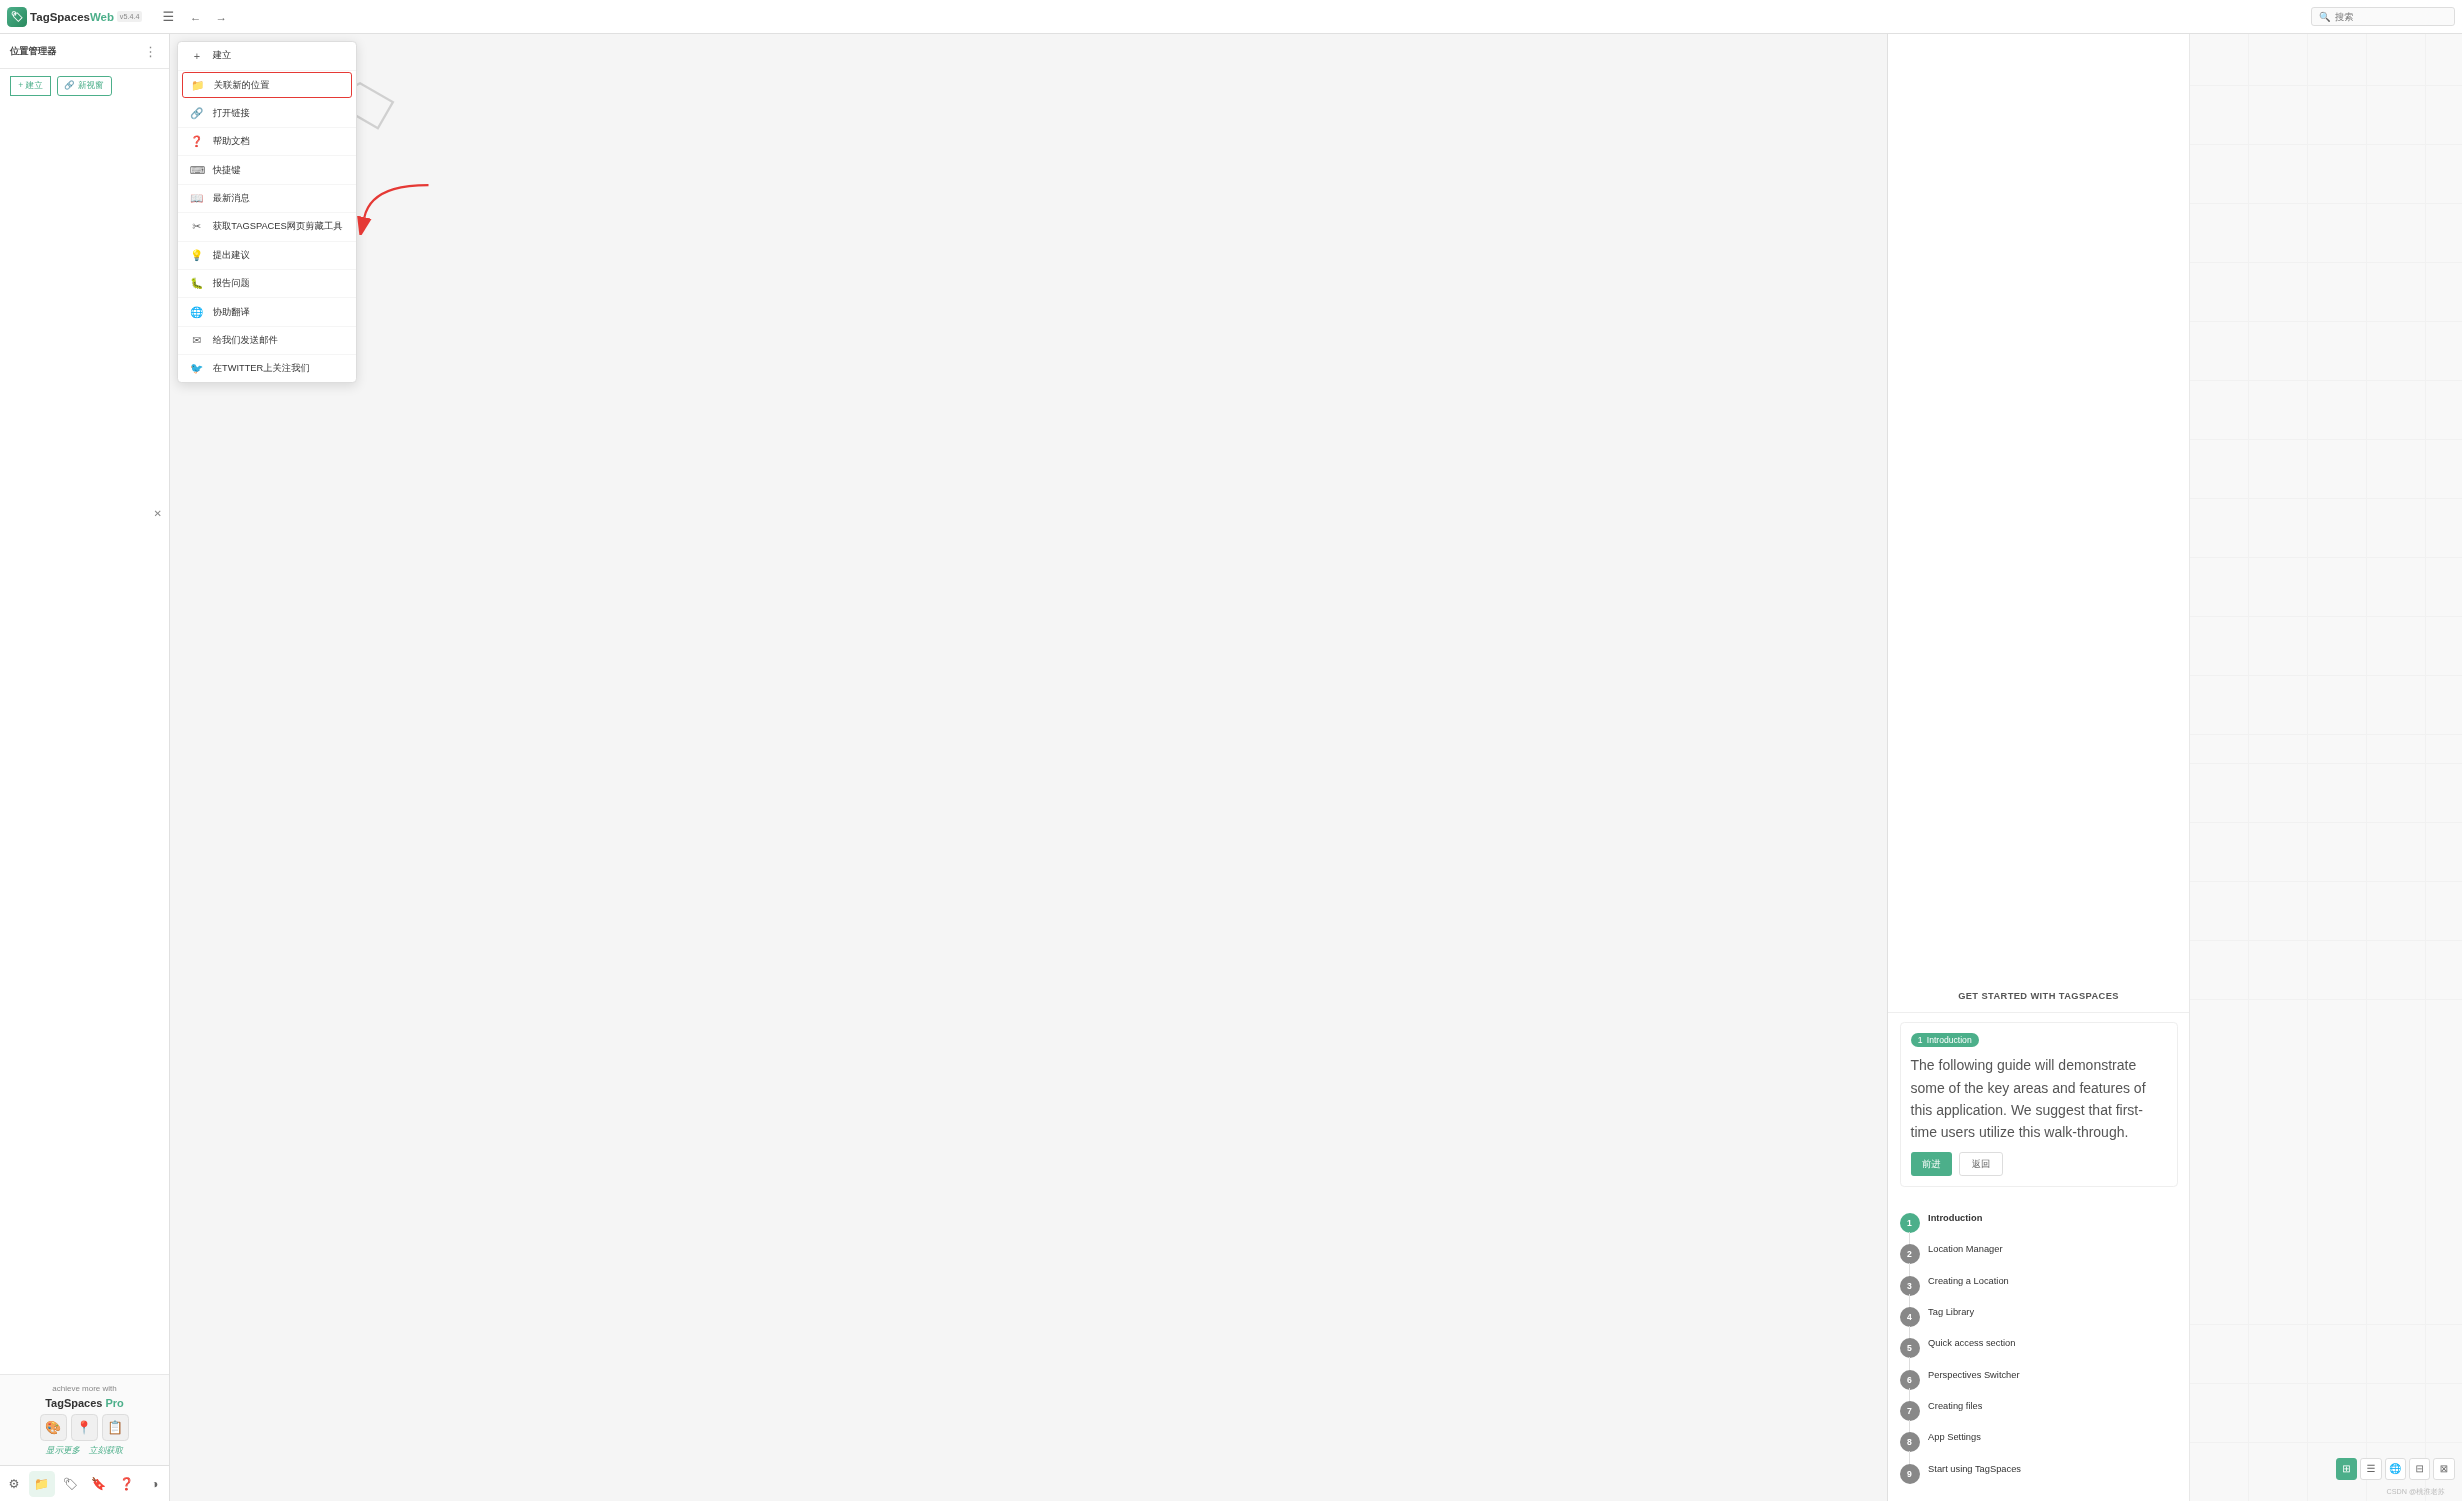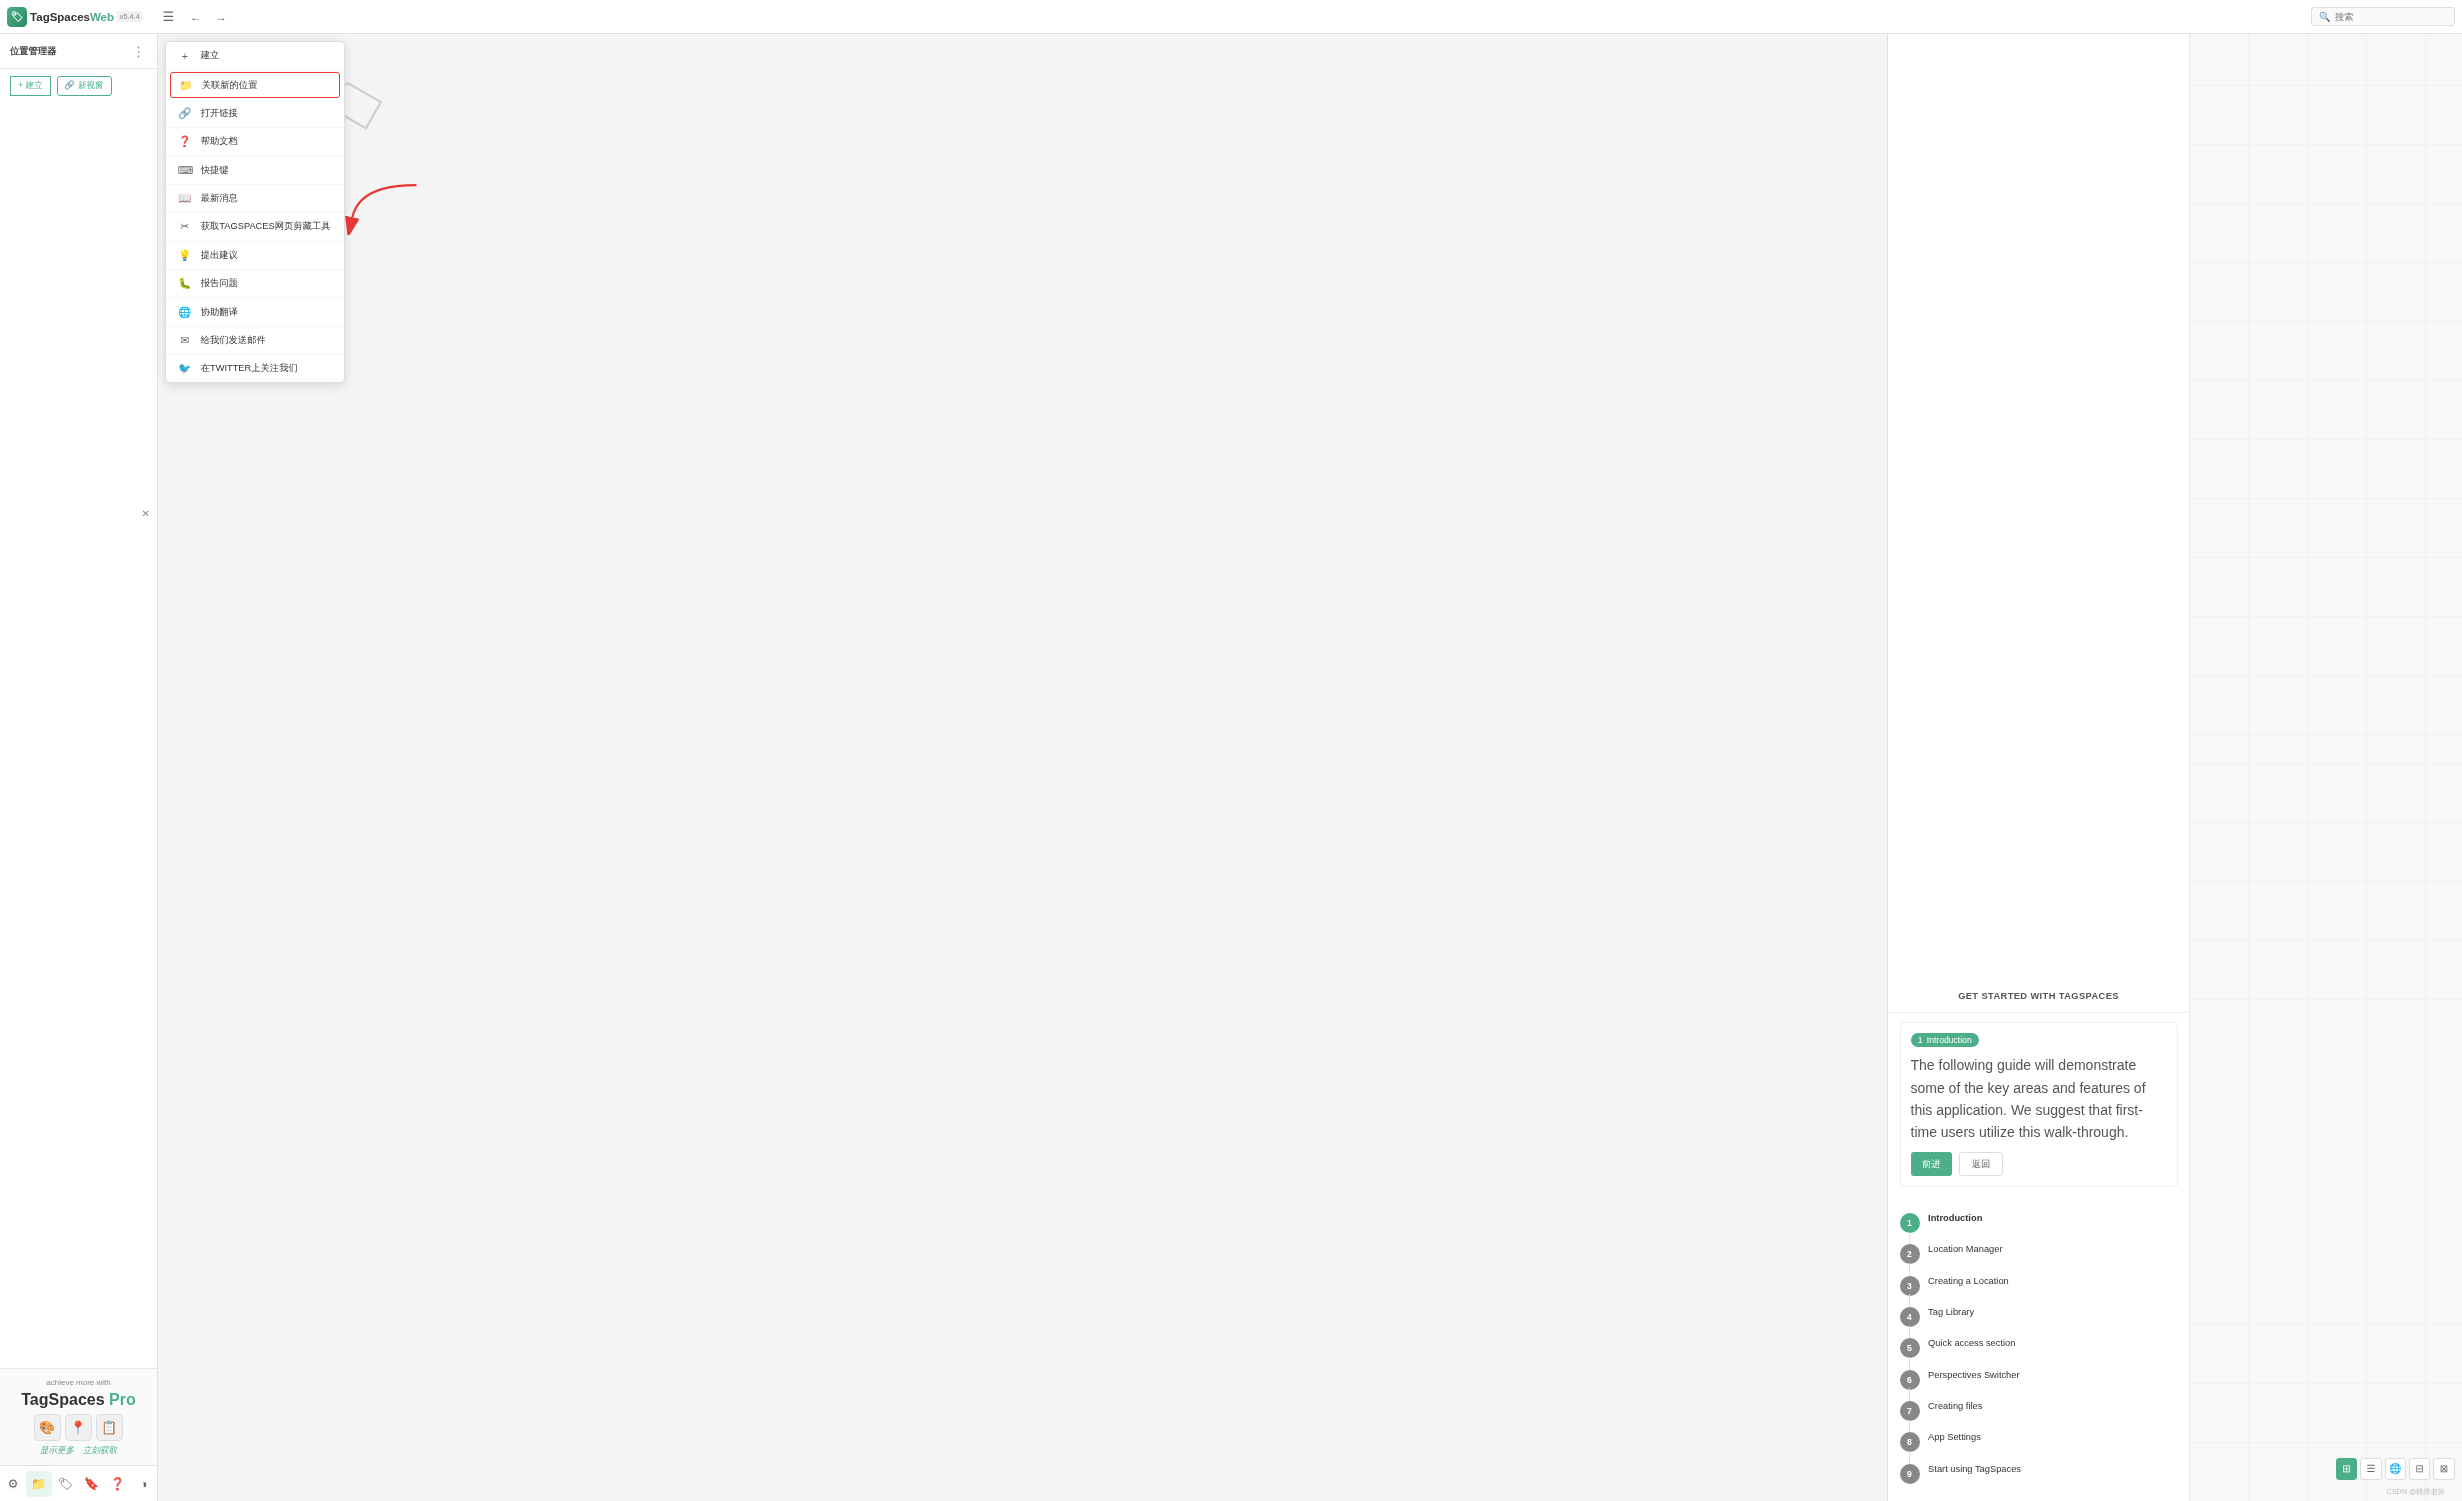--- a/index.html
+++ b/index.html
@@ -73,21 +73,21 @@
       font-size: 9.3px; color: #666; width: 108px;
     }
     
     .content-area {
       display: flex;
       flex: 1;
       overflow: hidden;
     }
     
     .sidebar {
-      width: 158px;
+      width: 170px;
       flex-shrink: 0;
       border-right: 0.7px solid #e0e0e0;
       display: flex;
       flex-direction: column;
       background: #fff;
       position: relative;
     }
     .sidebar-header {
       display: flex;
       align-items: center;
@@ -122,21 +122,21 @@
       margin-top: auto;
       border-top: 0.7px solid #e8e8e8;
       padding: 8.6px;
       display: flex;
       flex-direction: column;
       align-items: center;
       gap: 4.3px;
       background: #fafafa;
     }
     .pro-label { font-size: 8px; color: #888; }
-    .pro-logo { font-size: 16px; font-weight: bold; color: #333; text-align: center; }
+    .pro-logo { font-size: 11px; font-weight: bold; color: #333; text-align: center; }
     .pro-logo span { color: #4caf8a; }
     .pro-images {
       display: flex; gap: 4.3px; align-items: center;
     }
     .pro-img {
       width: 27px; height: 27px; border-radius: 4.3px;
       background: #f0f0f0; border: 0.7px solid #ddd;
       display: flex; align-items: center; justify-content: center;
       font-size: 13px;
     }

